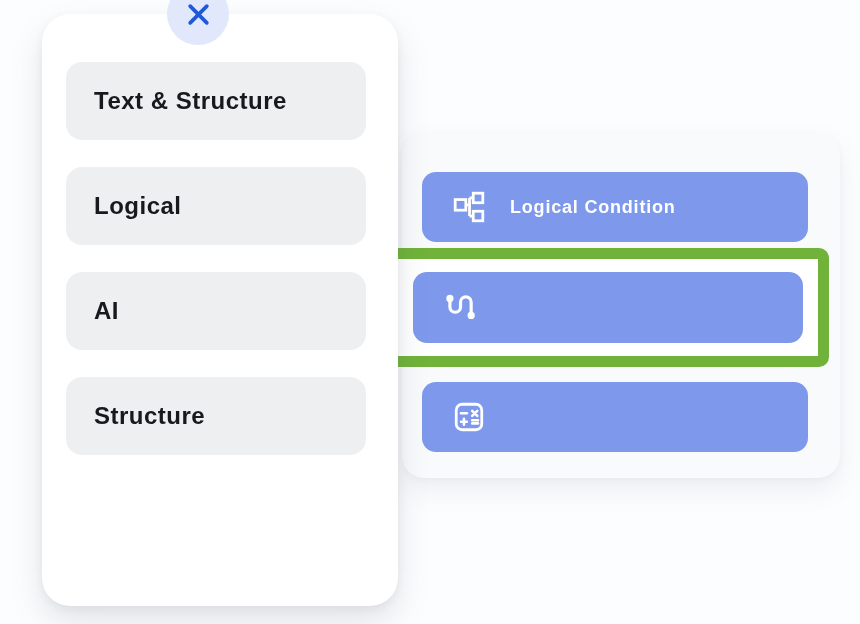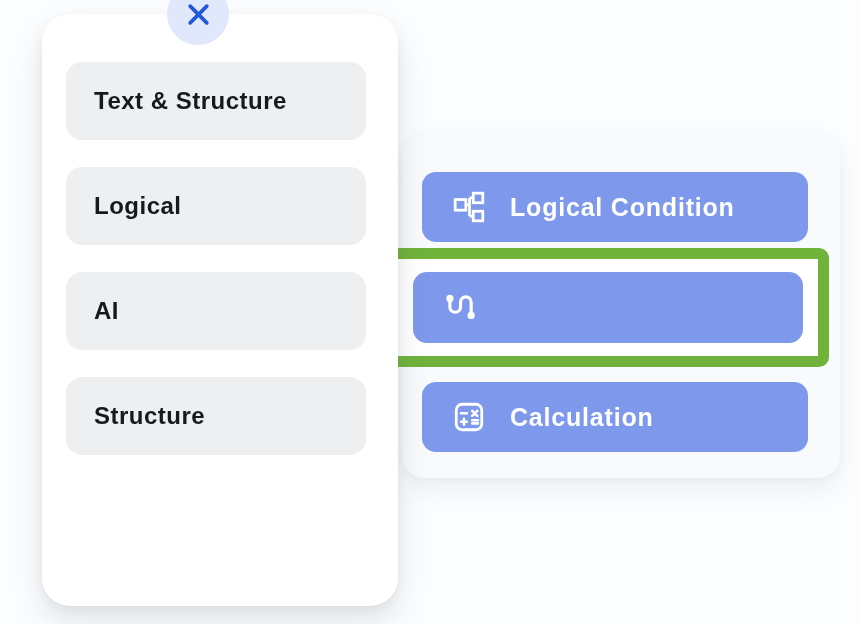--- a/index.html
+++ b/index.html
@@ -18,21 +18,21 @@
   
   .right-panel{
     position:absolute; left:402px; top:133px; width:438px; height:345px;
     background:var(--right-panel-bg); border-radius:22px; z-index:1;
     box-shadow:0 12px 26px rgba(100,110,130,0.10), 0 2px 6px rgba(100,110,130,0.05);
   }
   .opt{
     display:flex; align-items:center; gap:24px; padding-left:30px;
     width:386px; height:70px; border:none; border-radius:14px;
     background:var(--button-bg); color:var(--button-text); cursor:pointer;
-    font-family:"Liberation Sans", sans-serif; font-weight:700; font-size:25px;
+    font-family:"Liberation Sans", sans-serif; font-weight:700; font-size:18px;
     letter-spacing:0.8px; text-align:left;
   }
   .opt-pos-0{position:absolute; left:20px; top:39px;}
   .opt-pos-2{position:absolute; left:20px; top:249px;}
   .opt-icon{display:inline-flex; width:34px; height:34px; flex:0 0 auto;}
   .opt-icon svg{width:34px; height:34px;}
   
   .highlight{
     position:absolute; left:-15px; top:115px; width:442px; height:119px;
     border:11px solid var(--highlight-green); background:#ffffff;
@@ -95,21 +95,20 @@
     <button class="opt opt-pos-2">
       <span class="opt-icon">
         <svg viewBox="0 0 32 32" fill="none" stroke="#ffffff" stroke-linecap="round">
           <rect x="4" y="4" width="24" height="24" rx="5.5" stroke-width="2.6"></rect>
           <path d="M8.5 12.5h5.5" stroke-width="2.4"></path>
           <path d="M19 10.2 L23.8 15 M23.8 10.2 L19 15" stroke-width="2.4"></path>
           <path d="M8.5 20.5h5.5M11.25 17.75v5.5" stroke-width="2.4"></path>
           <path d="M19 19h5.5M19 22h5.5" stroke-width="2.4"></path>
         </svg>
       </span>
-      <span class="opt-label">Calculation</span>
     </button>
   </div>
 
   <div class="left-panel">
     <button class="cat">Text &amp; Structure</button>
     <button class="cat">Logical</button>
     <button class="cat">AI</button>
     <button class="cat">Structure</button>
   </div>
 

